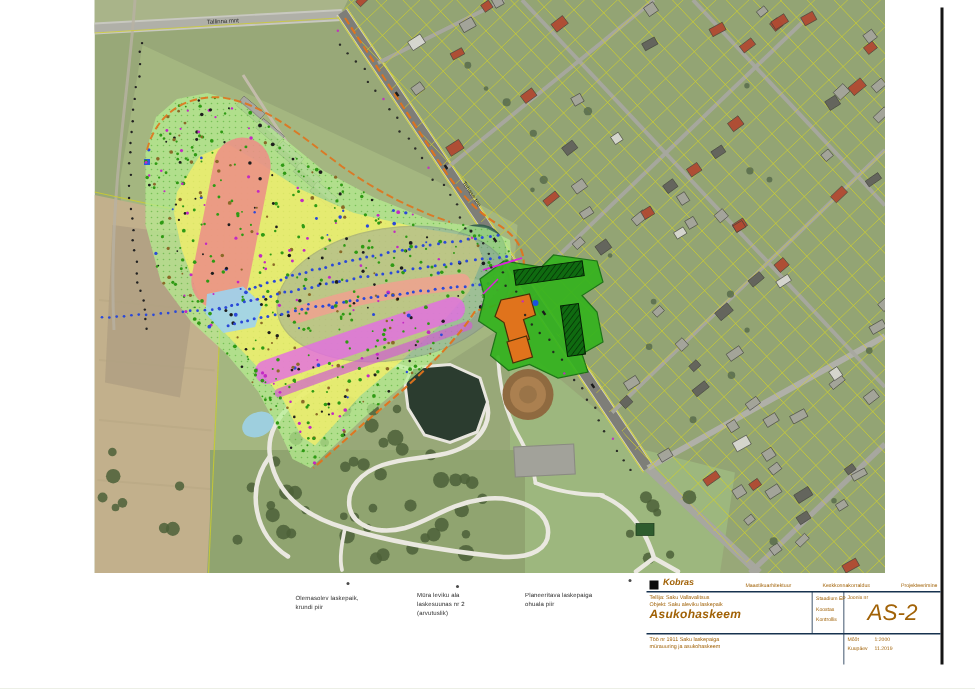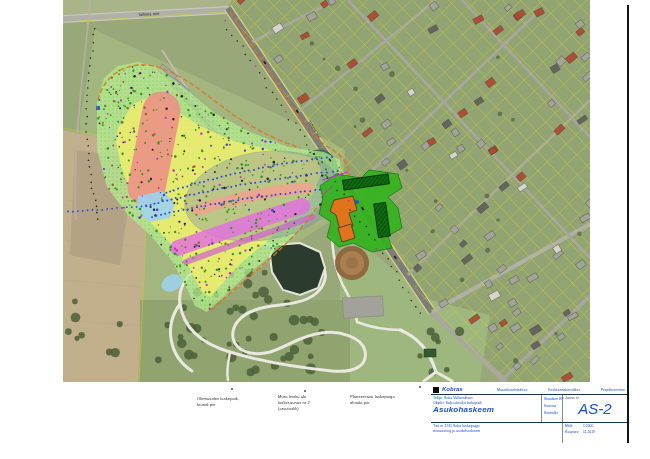--- a/index.html
+++ b/index.html
@@ -3,21 +3,21 @@
 <meta charset="utf-8">
 <style>
   html,body{margin:0;padding:0;background:#ffffff;}
   .page{position:relative;width:650px;height:459px;background:#ffffff;overflow:hidden;
         font-family:"Liberation Sans",sans-serif;}
   .map{position:absolute;left:63px;top:0;width:527px;height:382px;}
   .pageborder{position:absolute;left:627px;top:5px;width:2px;height:438px;background:#151515;}
   .note{position:absolute;font-size:4px;line-height:1.45;color:#2b2b2b;letter-spacing:.1px;}
   .note span{display:block;white-space:nowrap;}
   .marker{position:absolute;width:2px;height:2px;background:#4a4a4a;border-radius:50%;}
-  .tb{position:absolute;left:431px;top:385px;width:196px;height:58px;color:#1d4ed8;}
+  .tb{position:absolute;left:431px;top:385px;width:196px;height:58px;color:#a16207;}
   .tb *{position:absolute;}
   .rule{left:0;right:0;height:1px;background:#17324f;}
   .vsep{width:1px;background:#17324f;opacity:.55;}
   .logo-sq{left:2px;top:2px;width:6px;height:6px;background:#0c0c0c;}
   .logo-tx{left:11px;top:1px;font-size:6px;font-weight:bold;font-style:italic;}
   .hfields{left:66px;right:2px;top:3px;font-size:3.5px;display:flex;justify-content:space-between;}
   .hfields span{position:static;}
   .t34{font-size:3.4px;white-space:nowrap;}
   .t36{font-size:3.6px;white-space:nowrap;}
   .bigtitle{left:2px;top:20px;font-size:8px;font-style:italic;font-weight:600;letter-spacing:.2px;}

